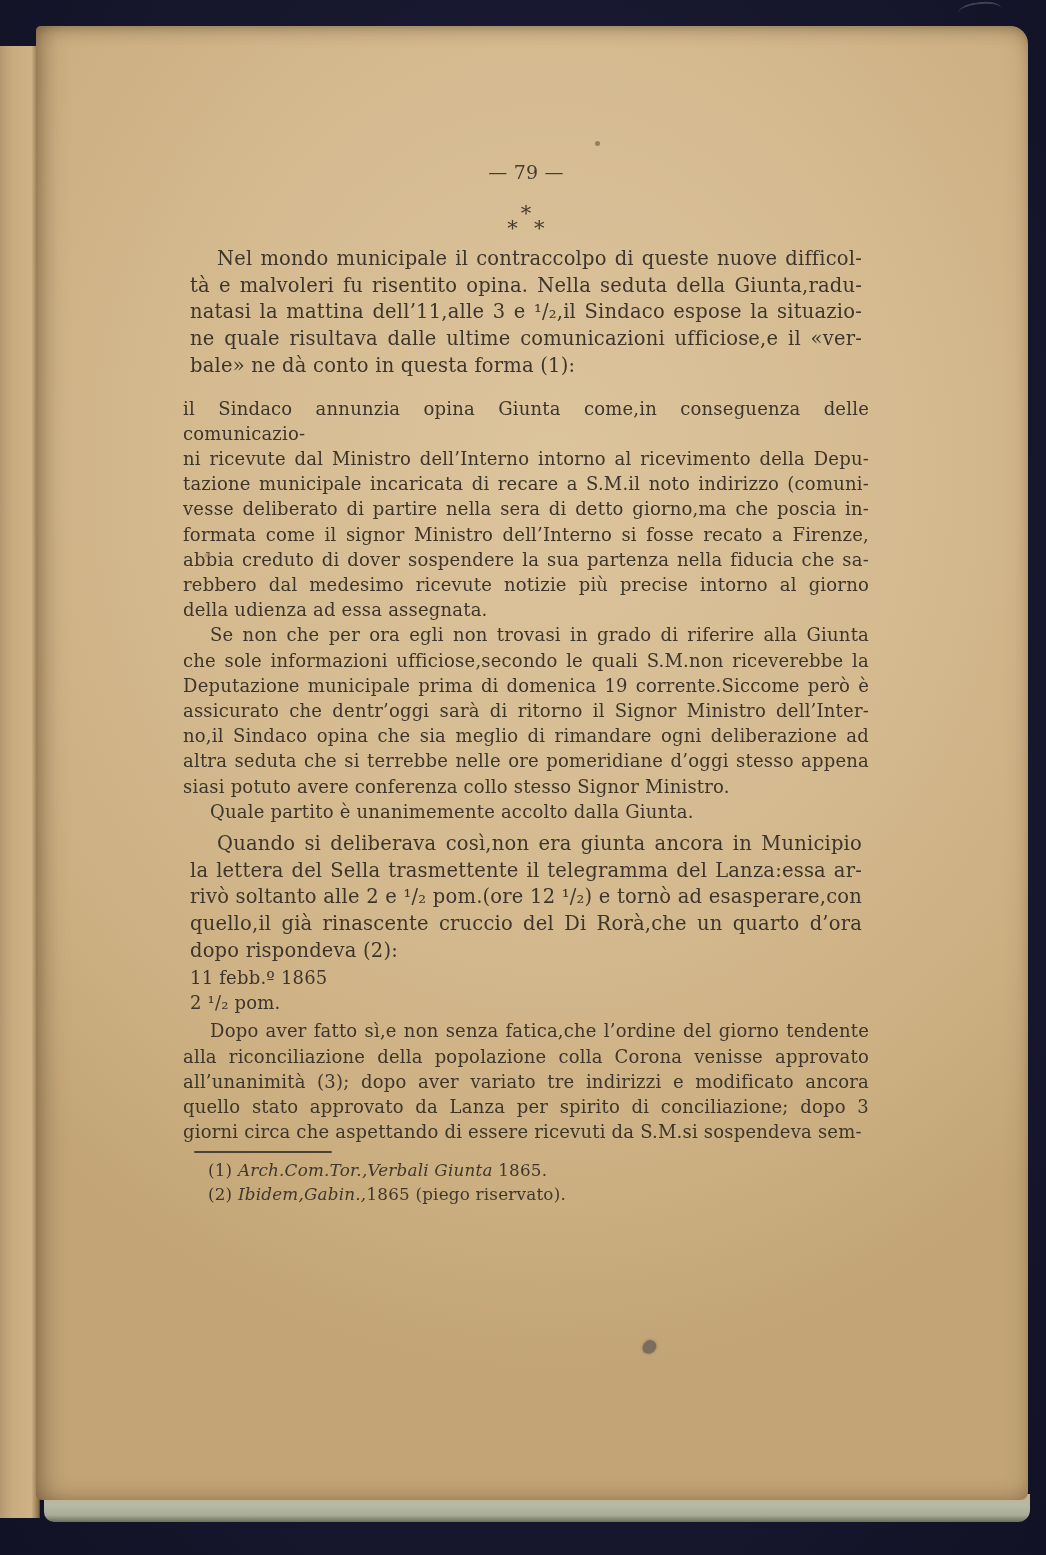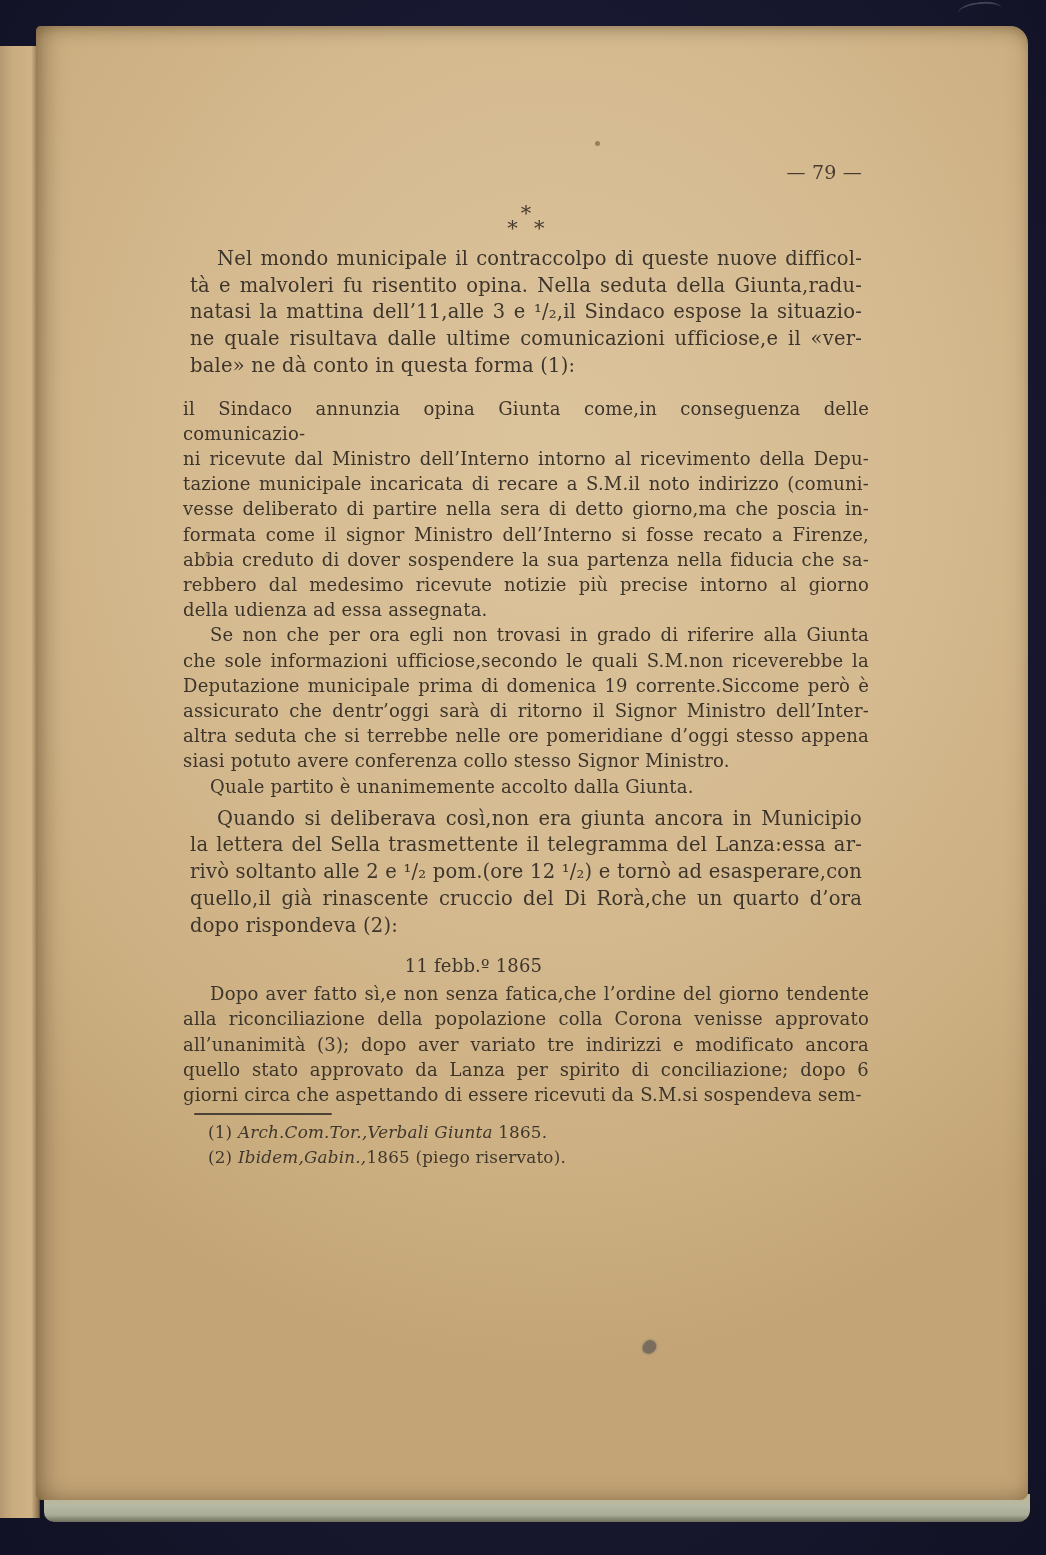--- a/index.html
+++ b/index.html
@@ -31,36 +31,36 @@
       inset 16px 0 26px -12px rgba(85,62,34,.6),
       inset 0 12px 20px -14px rgba(60,44,24,.55),
       inset -8px -10px 24px -14px rgba(95,72,42,.5);
   }
   .content{
     position:absolute;left:154px;top:134px;width:672px;
     color:#3d352b;
     letter-spacing:.2px;
   }
   .pagenum{
-    text-align:right;font-size:19px;line-height:24px;color:#453b2e;
+    text-align:center;font-size:19px;line-height:24px;color:#453b2e;
   }
   .ornament{
     text-align:center;margin-top:22px;font-size:21px;line-height:15px;color:#453b2e;
     word-spacing:9px;
   }
   .para{}
   .tline{ text-align:justify; text-align-last:justify; }
   .tline.last{ text-align-last:left; }
   .para .tline.first{ text-indent:27px; }
   .p-body{ font-size:19.5px; line-height:26.7px; margin-top:10px; }
   .p-quote{ font-size:18px; line-height:25.2px; margin-left:-7px; width:686px; }
   .gap-before{ margin-top:16px; }
   .small-gap-before{ margin-top:7px; }
   .dateline{
-    width:567px;text-align:center;font-size:18px;line-height:25px;margin-top:14px;
+    width:567px;text-align:left;font-size:18px;line-height:25px;margin-top:1px;
   }
   .dateline .d2{ padding-right:13px; }
   .fnrule{
     width:138px;height:2px;background:#4c4136;margin:6px 0 0 4px;border-radius:1px;
   }
   .footnotes{ margin-left:-12px;width:688px;margin-top:5px; }
   .fn{ font-size:16.8px; line-height:24.3px; color:#3f372d; }
   .fn .tline.first{ text-indent:30px; }
   .fn em{ font-style:italic; }
   
@@ -121,45 +121,47 @@
           <div class="tline">abbia creduto di dover sospendere la sua partenza nella fiducia che sa-</div>
           <div class="tline">rebbero dal medesimo ricevute notizie più precise intorno al giorno</div>
           <div class="tline last">della udienza ad essa assegnata.</div>
         </div>
 
       <div class="para p-quote">
           <div class="tline first">Se non che per ora egli non trovasi in grado di riferire alla Giunta</div>
           <div class="tline">che sole informazioni ufficiose,secondo le quali S.M.non riceverebbe la</div>
           <div class="tline">Deputazione municipale prima di domenica 19 corrente.Siccome però è</div>
           <div class="tline">assicurato che dentr’oggi sarà di ritorno il Signor Ministro dell’Inter-</div>
+          <div class="tline">no,il Sindaco opina che sia meglio di rimandare ogni deliberazione ad</div>
           <div class="tline">altra seduta che si terrebbe nelle ore pomeridiane d’oggi stesso appena</div>
           <div class="tline last">siasi potuto avere conferenza collo stesso Signor Ministro.</div>
         </div>
 
       <div class="para p-quote">
           <div class="tline first last">Quale partito è unanimemente accolto dalla Giunta.</div>
         </div>
 
       <div class="para p-body small-gap-before">
           <div class="tline first">Quando si deliberava così,non era giunta ancora in Municipio</div>
           <div class="tline">la lettera del Sella trasmettente il telegramma del Lanza:essa ar-</div>
           <div class="tline">rivò soltanto alle 2 e ¹/₂ pom.(ore 12 ¹/₂) e tornò ad esasperare,con</div>
           <div class="tline">quello,il già rinascente cruccio del Di Rorà,che un quarto d’ora</div>
           <div class="tline last">dopo rispondeva (2):</div>
         </div>
 
       <div class="dateline">
         <div class="d1">11 febb.º 1865</div>
+        <div class="d2">2 ¹/₂ pom.</div>
       </div>
 
       <div class="para p-quote" style="margin-top:3px">
           <div class="tline first">Dopo aver fatto sì,e non senza fatica,che l’ordine del giorno tendente</div>
           <div class="tline">alla riconciliazione della popolazione colla Corona venisse approvato</div>
           <div class="tline">all’unanimità (3); dopo aver variato tre indirizzi e modificato ancora</div>
-          <div class="tline">quello stato approvato da Lanza per spirito di conciliazione; dopo 6</div>
+          <div class="tline">quello stato approvato da Lanza per spirito di conciliazione; dopo 3</div>
           <div class="tline last">giorni circa che aspettando di essere ricevuti da S.M.si sospendeva sem-</div>
         </div>
 
       <div class="fnrule"></div>
 
       <div class="footnotes">
         <div class="para fn">
             <div class="tline first last"><span>(1) </span><em>Arch.Com.Tor.,Verbali Giunta</em><span> 1865.</span></div>
           </div>
         <div class="para fn">

